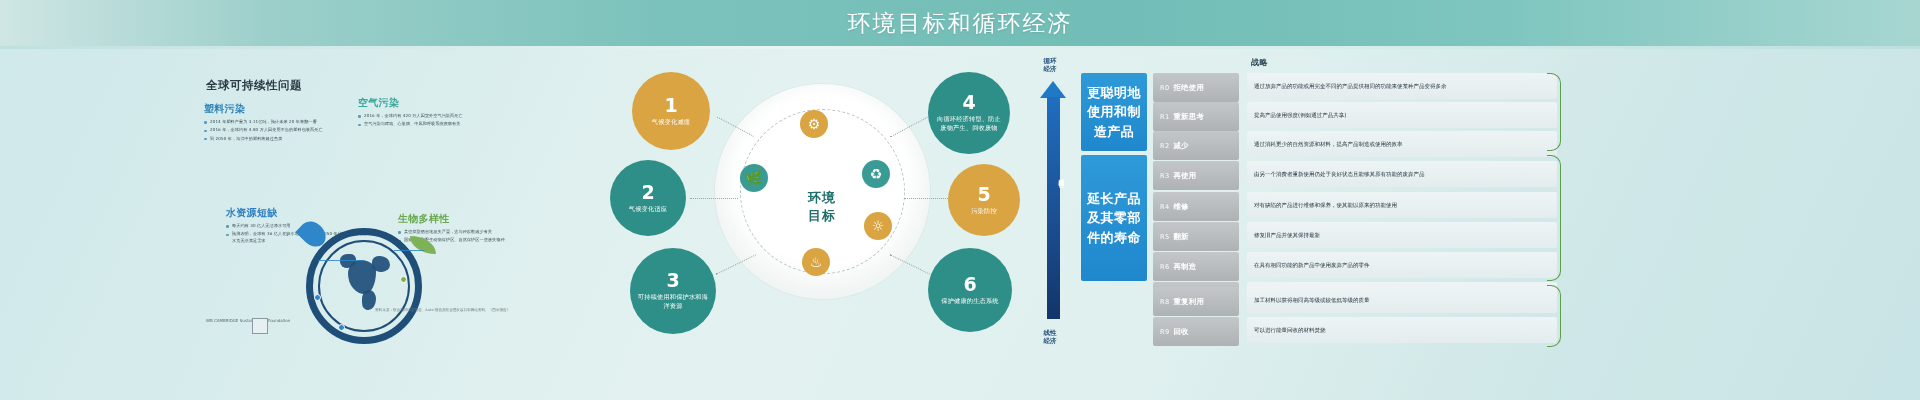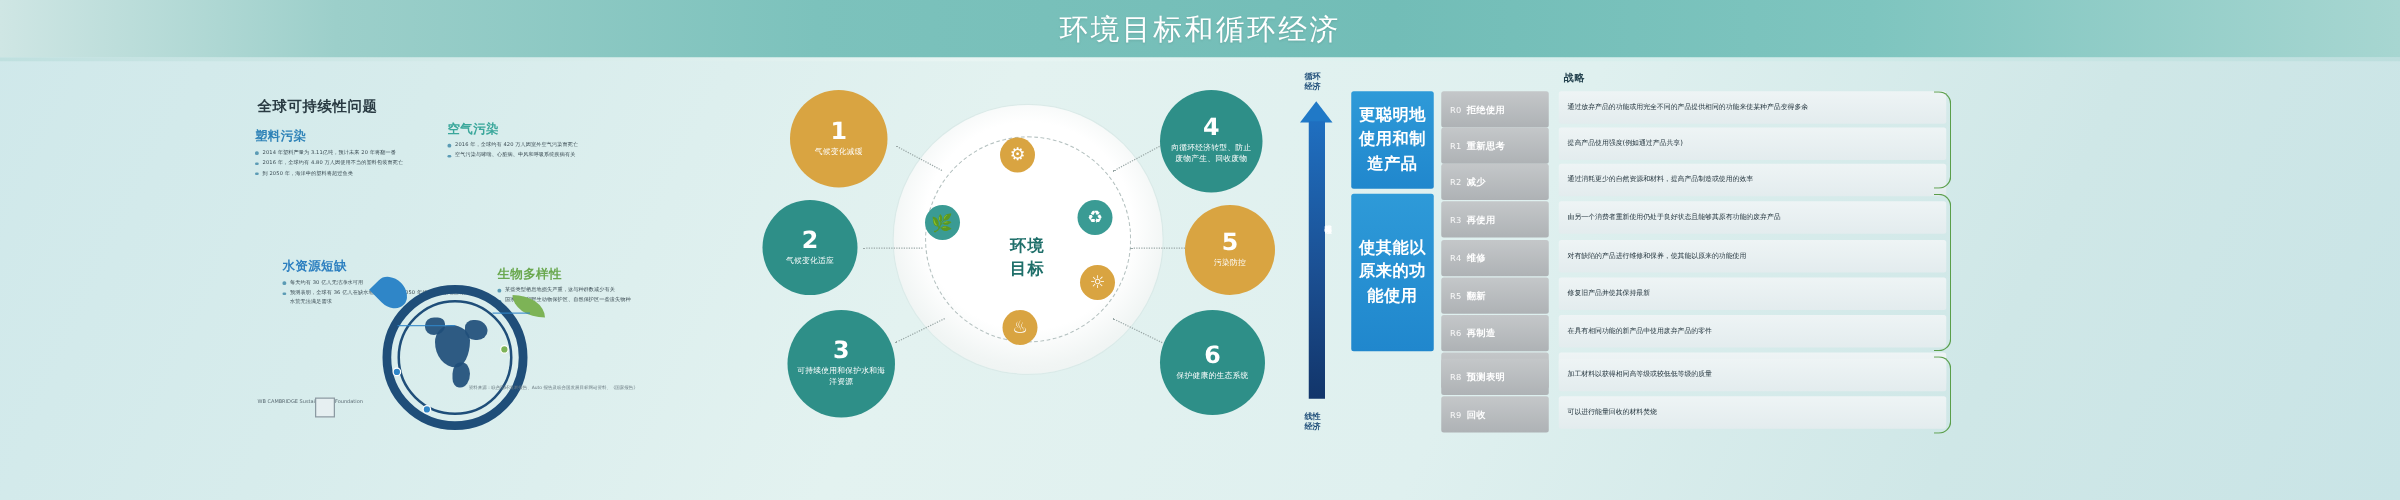--- a/index.html
+++ b/index.html
@@ -347,21 +347,21 @@
     <div class="axis-arrow-body"></div>
     <div class="axis-vert-text">提高循环性</div>
     <div class="axis-label axis-bottom">
       <div>线性</div>
       <div>经济</div>
     </div>
 
     <div class="col-head head-strategy">战略</div>
 
     <div class="grp grp-a">更聪明地使用和制造产品</div>
-    <div class="grp grp-b">使其能以原来的功能使用</div>
+    <div class="grp grp-b">延长产品及其零部件的寿命</div>
 
     <div class="row" style="top:18px;">
       <div class="rcode">
         <span class="rid">R0</span>
         <span>拒绝使用</span>
       </div>
       <div class="rdesc">通过放弃产品的功能或用完全不同的产品提供相同的功能来使某种产品变得多余</div>
     </div>
     <div class="row" style="top:47px;">
       <div class="rcode">
@@ -408,21 +408,21 @@
     <div class="row" style="top:227px;">
       <div class="rcode">
         <span class="rid">R7</span>
         <span>改变用途</span>
       </div>
       <div class="rdesc">在具有不同功能的新产品中使用废弃产品或其零件</div>
     </div>
     <div class="row" style="top:232px;">
       <div class="rcode">
         <span class="rid">R8</span>
-        <span>预测表明</span>
+        <span>重复利用</span>
       </div>
       <div class="rdesc">加工材料以获得相同高等级或较低低等级的质量</div>
     </div>
     <div class="row" style="top:262px;">
       <div class="rcode">
         <span class="rid">R9</span>
         <span>回收</span>
       </div>
       <div class="rdesc">可以进行能量回收的材料焚烧</div>
     </div>

